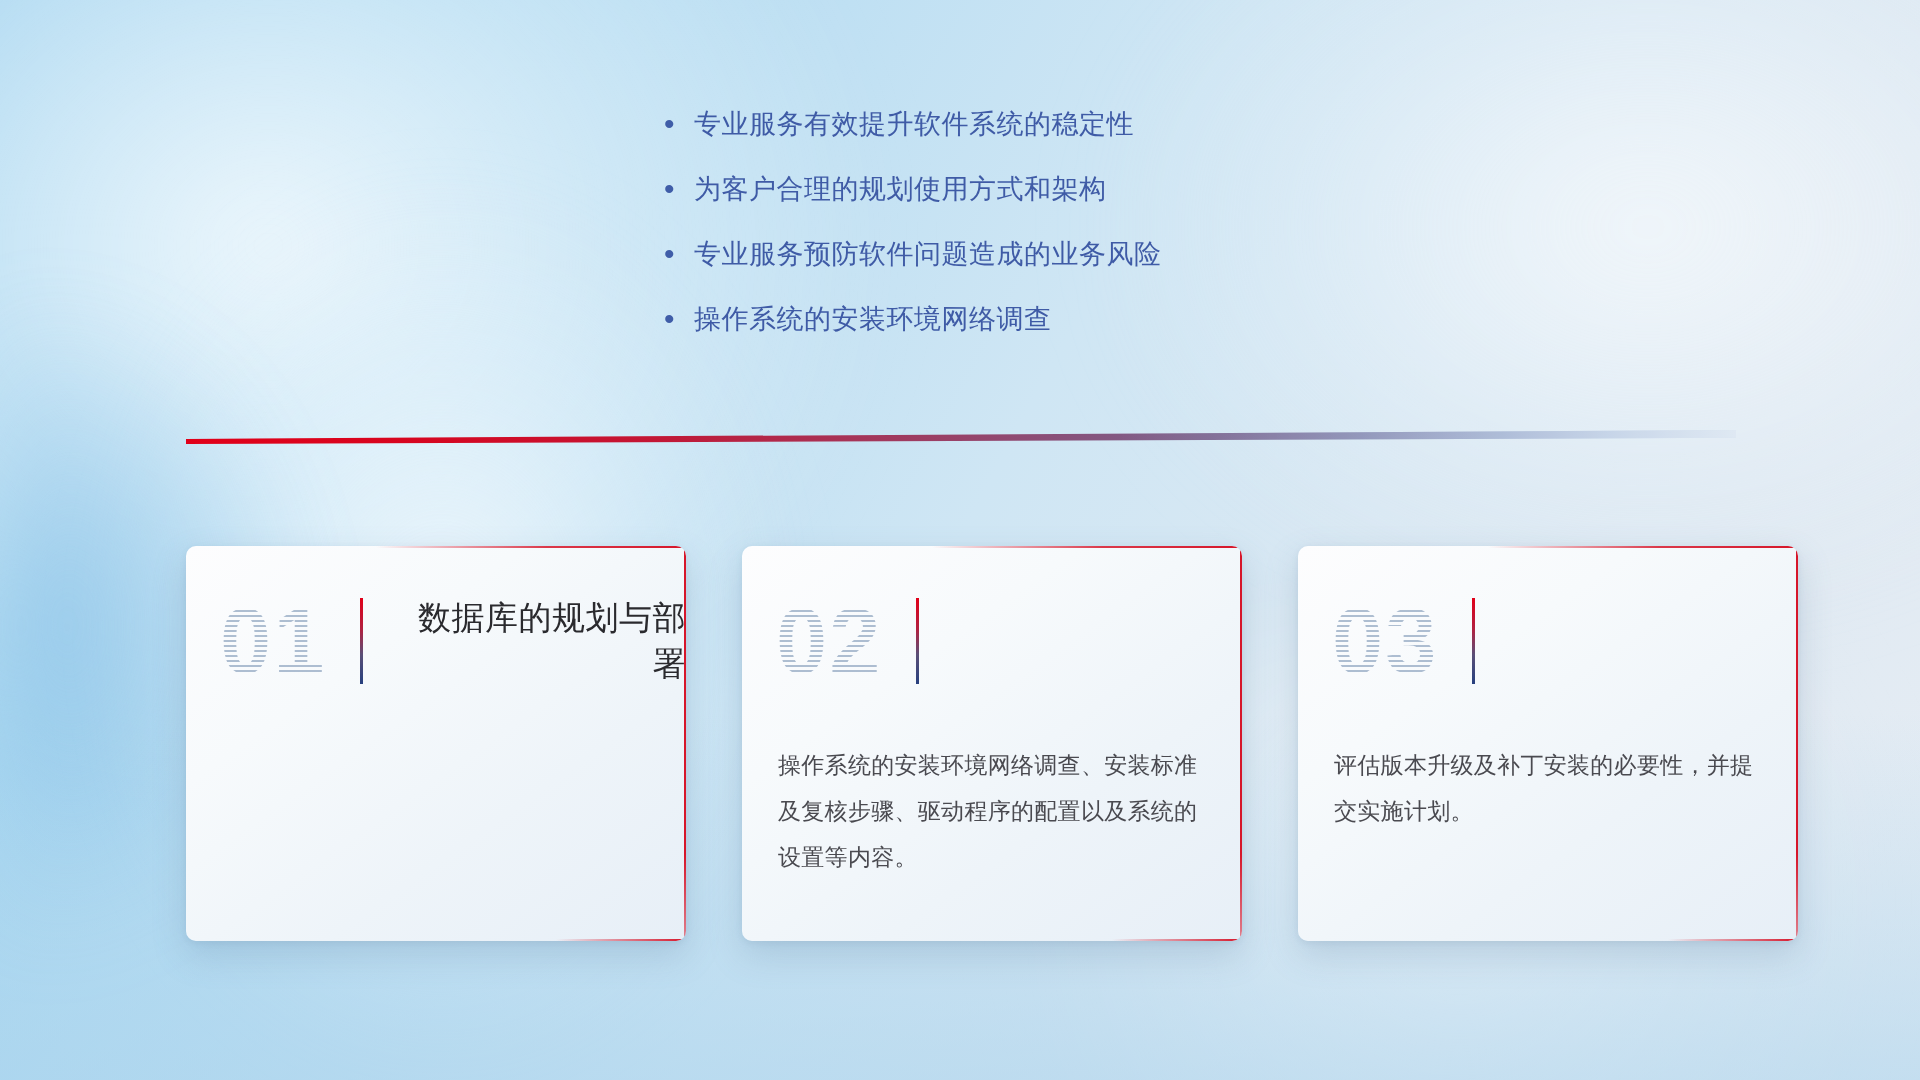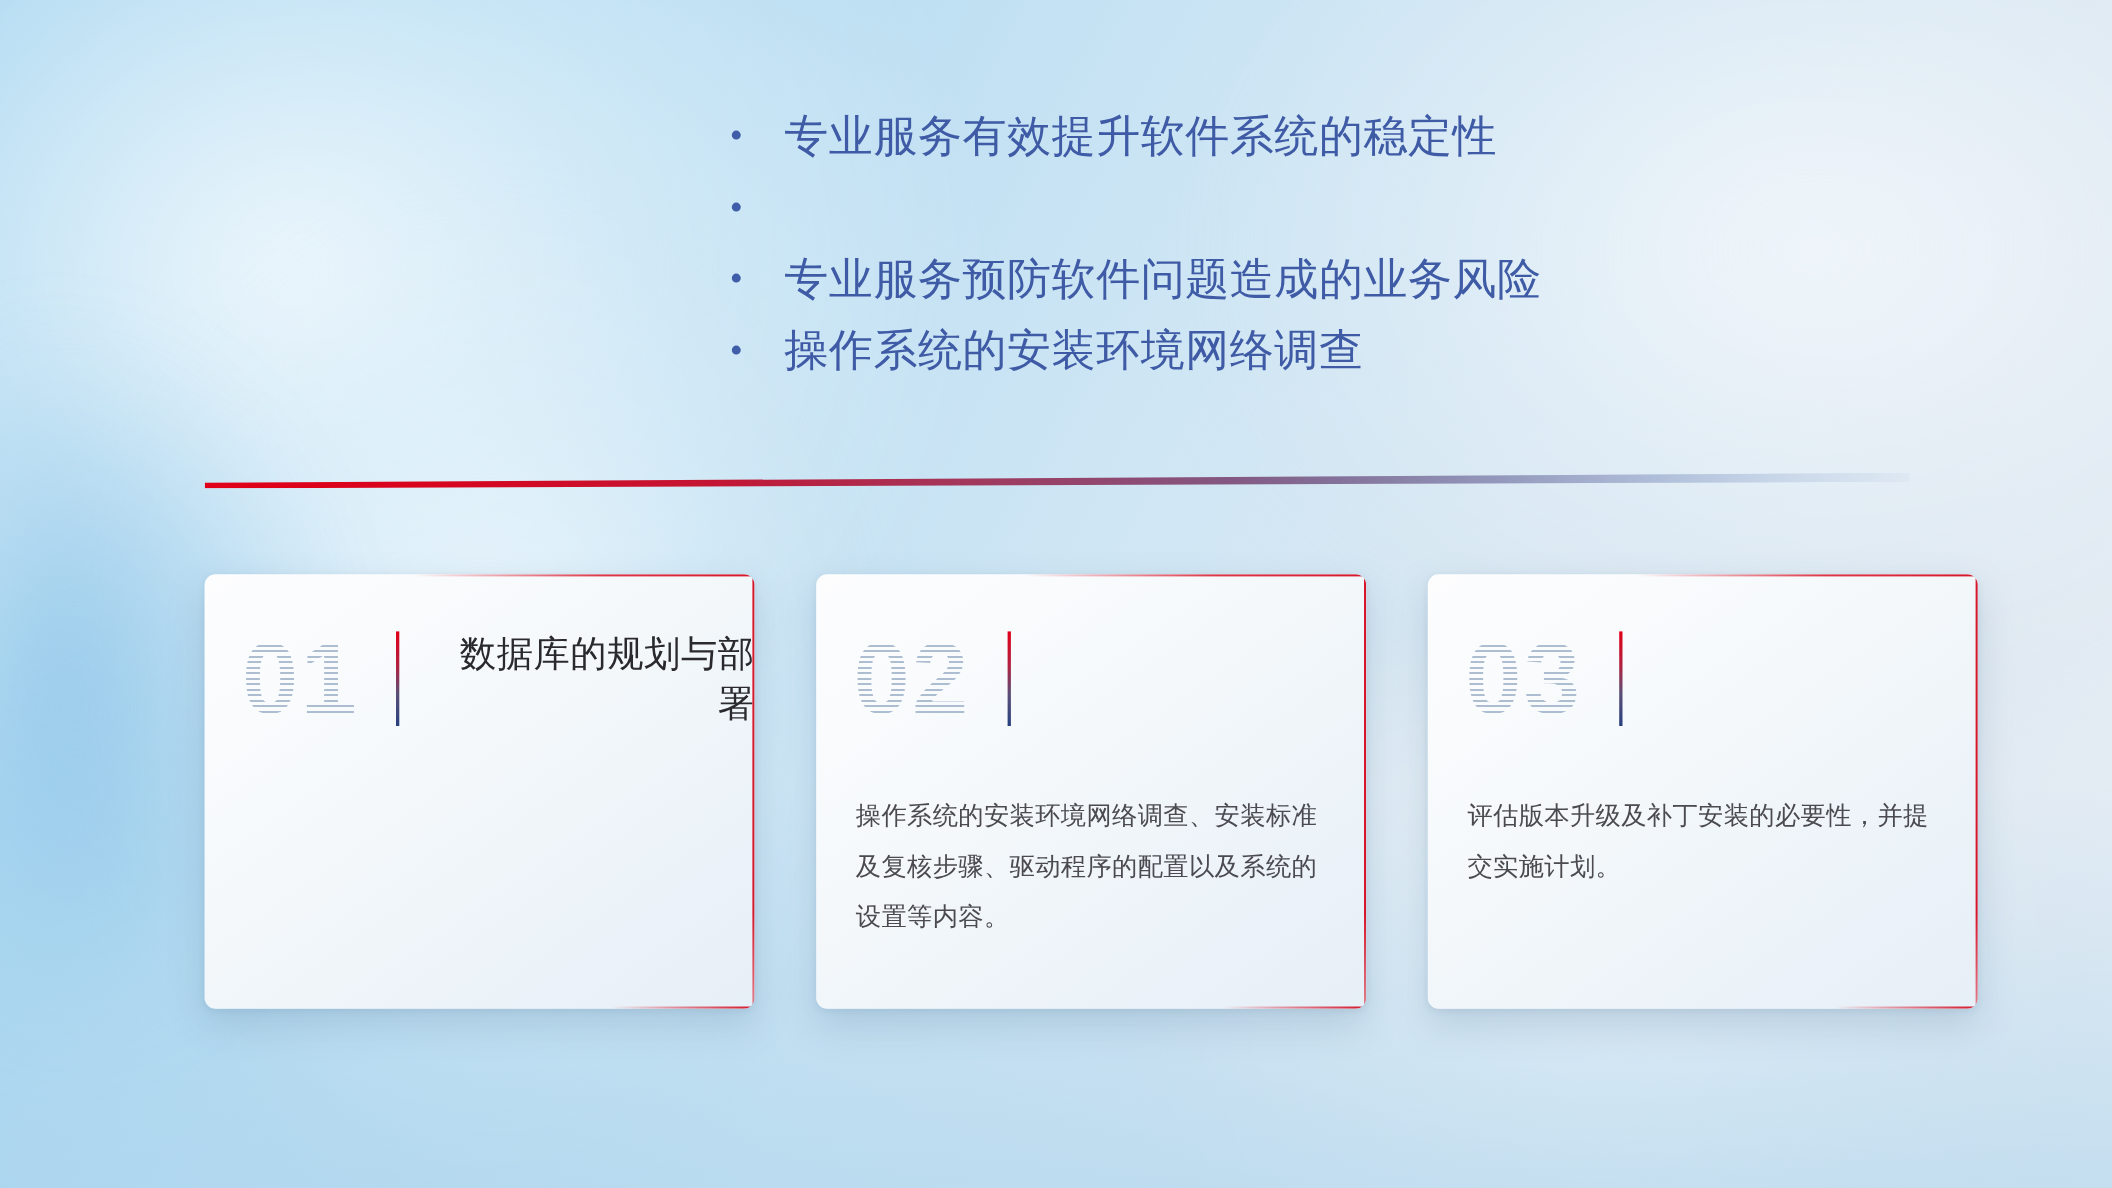--- a/index.html
+++ b/index.html
@@ -57,27 +57,26 @@
     display:flex; align-items:flex-start;
     height:65px;
   }
   .bullet-dot {
     width:30px; flex:0 0 30px;
     color:#3f5da8;
     font-size:30px; line-height:40px;
     text-align:left;
   }
   .bullet-text {
-    font-size:40px;
+    font-size:27px;
     line-height:40px;
     color:#3f5ba6;
     letter-spacing:.5px;
     font-weight:500;
     white-space:nowrap;
-    margin-left:19px;
   }
 
   
   #divider {
     position:absolute; left:186px; top:430px; width:1550px; height:14px;
   }
   .div-wedge {
     position:absolute; left:0; top:0; width:100%; height:100%;
     background:linear-gradient(to right,
       #e10019 0%, #d7051f 14%, #c31634 30%,
@@ -86,21 +85,21 @@
     clip-path:polygon(0 64%, 100% 0, 100% 56%, 0 100%);
   }
   .div-shine {
     position:absolute; left:0; top:0; width:100%; height:100%;
     background:linear-gradient(to right, rgba(255,255,255,0) 60%, rgba(255,255,255,.45) 100%);
     clip-path:polygon(0 64%, 100% 0, 100% 56%, 0 100%);
   }
 
   
   #cards {
-    position:absolute; left:186px; top:522px;
+    position:absolute; left:186px; top:546px;
     display:flex; gap:56px;
   }
   .card {
     position:relative;
     width:500px; height:395px;
     border-radius:10px;
     background:linear-gradient(145deg, #fdfdfe 0%, #f7fafc 32%, #eef4f9 66%, #e7eff7 100%);
     box-shadow:0 14px 34px rgba(92,124,158,.24), 0 2px 6px rgba(92,124,158,.12);
     overflow:hidden;
   }
@@ -174,20 +173,21 @@
   <div class="bg-tint-bottom"></div>
 </div>
 
 <div id="bullets">
   <div class="bullet-row">
     <span class="bullet-dot">•</span>
     <span class="bullet-text">专业服务有效提升软件系统的稳定性</span>
   </div>
   <div class="bullet-row">
     <span class="bullet-dot">•</span>
+    <span class="bullet-text">为客户合理的规划使用方式和架构</span>
   </div>
   <div class="bullet-row">
     <span class="bullet-dot">•</span>
     <span class="bullet-text">专业服务预防软件问题造成的业务风险</span>
   </div>
   <div class="bullet-row">
     <span class="bullet-dot">•</span>
     <span class="bullet-text">操作系统的安装环境网络调查</span>
   </div>
 </div>

